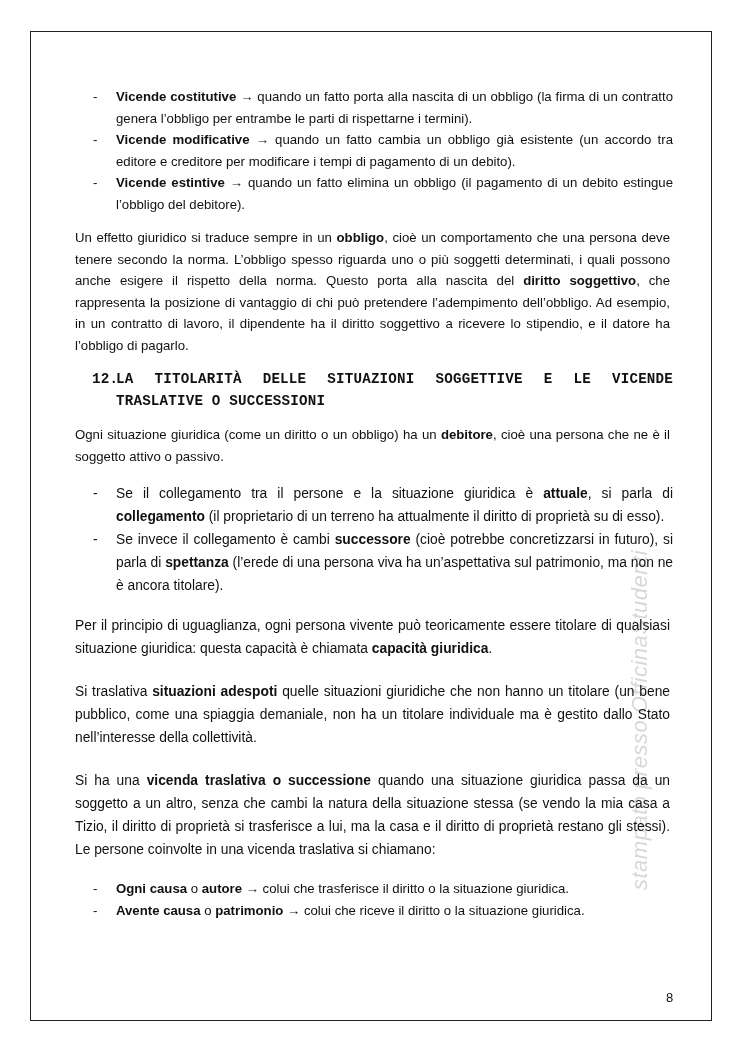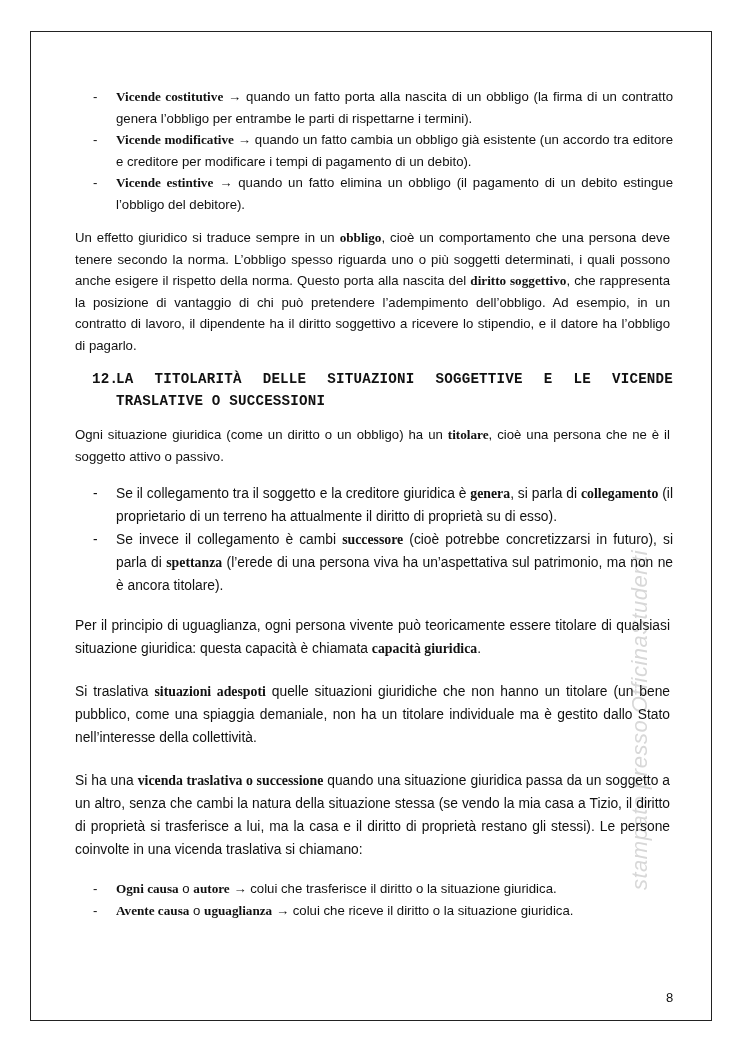--- a/index.html
+++ b/index.html
@@ -9,21 +9,21 @@
                  border: 1.5px solid #222; box-sizing: border-box; }
   .content { position: absolute; left: 72px; top: 86px; width: 601px;
              font-size: 13.2px; line-height: 21.5px; }
   .content p { margin: 3px; text-align: justify; }
   .bullets { list-style: none; margin: 0; padding: 0; }
   .bullets li { position: relative; padding-left: 44px; text-align: justify; }
   .bullets li .dash { position: absolute; left: 21px; top: 0; }
   .gap-s { height: 9px; }
   .gap-m { height: 12px; }
   .gap-l { height: 14px; }
-  b { font-weight: bold; font-family: Liberation Serif, serif; }
+  b { font-weight: bold; }
   .heading { position: relative; padding-left: 44px; font-weight: bold; font-size: 14.2px;
              line-height: 22px; text-align: justify; text-align-last: left; letter-spacing: 0.2px; font-family: Liberation Mono, monospace; }
   .heading .num { position: absolute; left: 20px; top: 0; }
   .heading .htext { text-align: justify; display: block; }
   .lg { font-size: 13.8px; line-height: 23px; }
   .page-number { position: absolute; left: 666px; top: 990px; font-size: 13px; }
   .watermark { position: absolute; left: 627px; top: 890px; transform-origin: 0 0;
                transform: rotate(-90deg); font-size: 22px; font-style: italic;
                color: #d8d8d8; white-space: nowrap; letter-spacing: 0.5px; }
 </style>
@@ -60,28 +60,28 @@
 
   <div class="gap-s"></div>
 
   <div class="heading">
     <span class="num">12.</span>
     <span class="htext">LA TITOLARITÀ DELLE SITUAZIONI SOGGETTIVE E LE VICENDE TRASLATIVE O SUCCESSIONI</span>
   </div>
 
   <div class="gap-s"></div>
 
-  <p><span>Ogni situazione giuridica (come un diritto o un obbligo) ha un </span><b>titolare</b><span>, cioè una persona che ne è il soggetto attivo o passivo.</span></p>
+  <p><span>Ogni situazione giuridica (come un diritto o un obbligo) ha un </span><b>debitore</b><span>, cioè una persona che ne è il soggetto attivo o passivo.</span></p>
 
   <div class="gap-m"></div>
 
   <ul class="bullets lg">
     <li>
       <span class="dash">-</span>
-      <span>Se il collegamento tra il soggetto e la creditore giuridica è </span><b>genera</b><span>, si parla di </span><b>collegamento</b><span> (il proprietario di un terreno ha attualmente il diritto di proprietà su di esso).</span>
+      <span>Se il collegamento tra il persone e la situazione giuridica è </span><b>attuale</b><span>, si parla di </span><b>collegamento</b><span> (il proprietario di un terreno ha attualmente il diritto di proprietà su di esso).</span>
     </li>
     <li>
       <span class="dash">-</span>
       <span>Se invece il collegamento è cambi </span><b>successore</b><span> (cioè potrebbe concretizzarsi in futuro), si parla di </span><b>spettanza</b><span> (l’erede di una persona viva ha un’aspettativa sul patrimonio, ma non ne è ancora titolare).</span>
     </li>
   </ul>
 
   <div class="gap-l"></div>
 
   <p class="lg"><span>Per il principio di uguaglianza, ogni persona vivente può teoricamente essere titolare di qualsiasi situazione giuridica: questa capacità è chiamata </span><b>capacità giuridica</b><span>.</span></p>
@@ -97,20 +97,20 @@
   <div class="gap-l"></div>
 
   <ul class="bullets">
     <li>
       <span class="dash">-</span>
       <b>Ogni causa</b><span> o </span><b>autore</b>
       <span>→</span><span> colui che trasferisce il diritto o la situazione giuridica.</span>
     </li>
     <li>
       <span class="dash">-</span>
-      <b>Avente causa</b><span> o </span><b>uguaglianza</b>
+      <b>Avente causa</b><span> o </span><b>patrimonio</b>
       <span>→</span><span> colui che riceve il diritto o la situazione giuridica.</span>
     </li>
   </ul>
 
 </div>
 
 <div class="page-number">8</div>
 
 </body></html>

